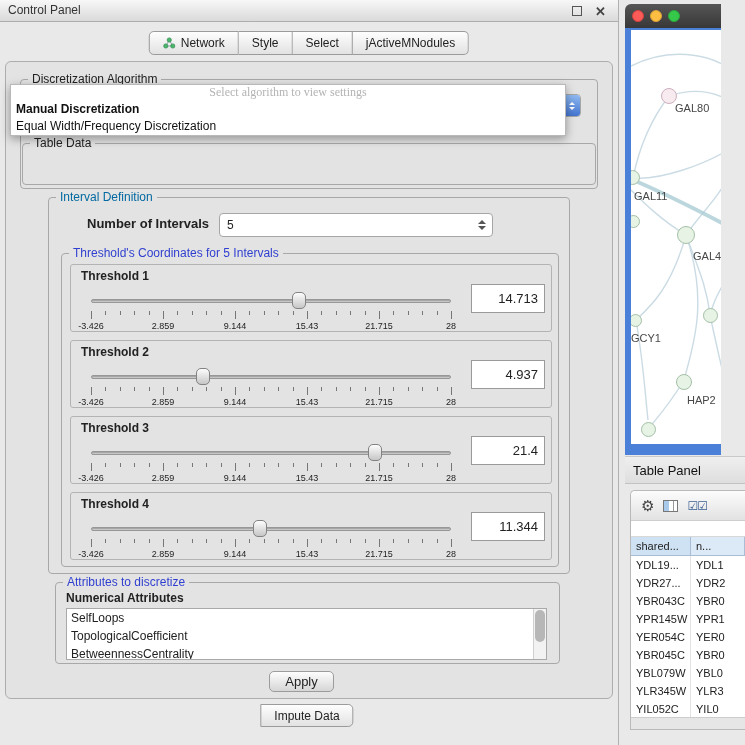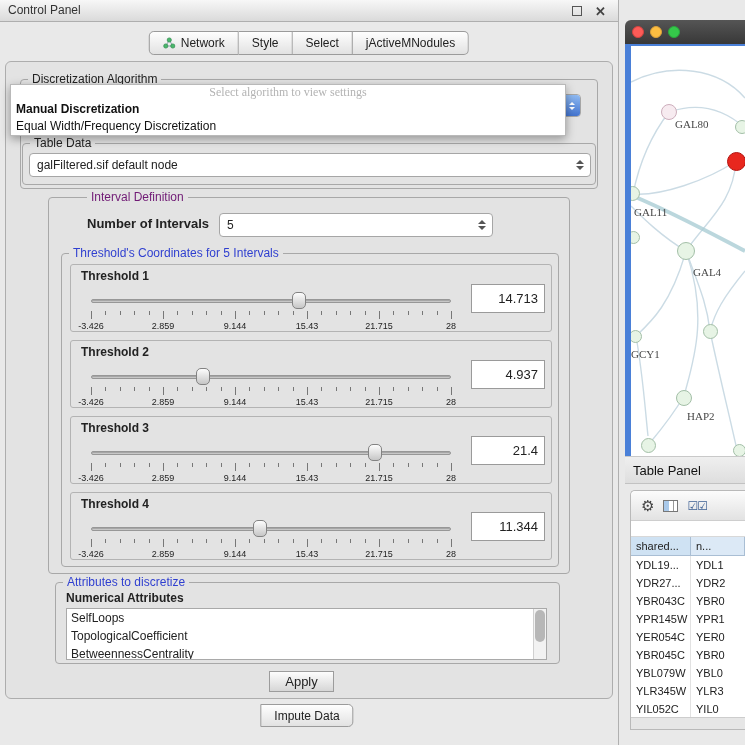--- a/index.html
+++ b/index.html
@@ -28,21 +28,21 @@
   .seg .seg-item:last-child { border-radius:0 5px 5px 0; }
   .seg .seg-item.sel { background:linear-gradient(#7d7d7d,#5f5f5f); color:#fff; border-color:#565656; }
 
   .inner-panel { position:absolute; left:5px; top:61px; width:608px; height:638px;
         background:#e3e3e3; border:1px solid #adadad; border-radius:6px; }
 
   
   .group { position:absolute; border:1px solid #a8a8a8; border-radius:4px; }
   .group-label { position:absolute; top:-8px; left:7px; background:#e3e3e3; padding:0 4px;
         font-size:12px; white-space:nowrap; }
-  .lbl-green { color:#701a75;margin-left:31px; }
+  .lbl-green { color:#0369a1; }
   .lbl-blue { color:#2f3fd0; }
 
   
   .combo { position:absolute; background:#fff; border:1px solid #a6a6a6; border-radius:4px;
         font-size:12px; }
   .combo .combo-text { position:absolute; left:7px; right:20px; top:0; bottom:0; line-height:22px;
         overflow:hidden; white-space:nowrap; }
   .stepper { position:absolute; right:3px; top:0; bottom:0; width:14px; display:flex;
         flex-direction:column; align-items:center; justify-content:center; gap:2px; }
   .tri-up { width:0; height:0; border-left:4px solid transparent; border-right:4px solid transparent;
@@ -83,25 +83,25 @@
   .attr-title { position:absolute; left:10px; top:8px; font-size:12px; font-weight:bold; }
   .attr-list { position:absolute; left:10px; top:25px; width:481px; height:52px; background:#fff;
         border:1px solid #a9a9a9; overflow:hidden; }
   .attr-item { font-size:12px; line-height:18px; padding-left:4px; }
   .vscroll { position:absolute; right:0; top:0; bottom:0; width:13px; background:#f2f2f2;
         border-left:1px solid #d0d0d0; }
   .vthumb { position:absolute; left:1px; top:1px; width:10px; height:32px; background:#b7b7b7;
         border-radius:5px; }
 
   .apply-btn { position:absolute; left:269px; top:671px; width:65px; height:21px;
-        background:linear-gradient(#fdfdfd,#d6d6d6); border:1px solid #9c9c9c; border-radius:0;
+        background:linear-gradient(#fdfdfd,#d6d6d6); border:1px solid #9c9c9c; border-radius:5px;
         font-size:13px; text-align:center; line-height:19px; }
 
   
-  .net-window { position:absolute; left:625px; top:20px; width:120px; height:451px;font-family:Liberation Serif, serif; }
+  .net-window { position:absolute; left:625px; top:4px; width:96px; height:451px; }
   .net-titlebar { position:absolute; left:0; top:0; width:100%; height:24px;
         background:linear-gradient(#555,#383838); border-radius:6px 0 0 0; }
   .lights { position:absolute; left:7px; top:6px; display:flex; gap:6px; }
   .light { width:12px; height:12px; border-radius:50%; }
   .light-red { background:#fc5b57; border:1px solid #d34340; }
   .light-yellow { background:#fdbe41; border:1px solid #dba13a; }
   .light-green { background:#35c84a; border:1px solid #2aa83d; }
   .net-frame { position:absolute; left:0; top:24px; width:100%; height:427px; background:#4a80d8; }
   .net-canvas { position:absolute; left:6px; top:2px; right:0; bottom:11px; background:#fff; overflow:hidden; }
   .gnode { position:absolute; border-radius:50%; background:#e7f4e5; border:1px solid #a3bfa7; }
@@ -188,27 +188,20 @@
     </div>
 
     <div class="overlay">
       <div class="ov-placeholder">Select algorithm to view settings</div>
       <div class="ov-option bold">Manual Discretization</div>
       <div class="ov-option">Equal Width/Frequency Discretization</div>
     </div>
 
     <div class="group" style="left:22px; top:143px; width:574px; height:42px;">
       <div class="group-label">Table Data</div>
-      <div class="combo" style="left:6px; top:9px; width:562px; height:24px;">
-        <div class="combo-text">galFiltered.sif default node</div>
-        <div class="stepper">
-          <div class="tri-up"></div>
-            <div class="tri-down"></div>
-        </div>
-      </div>
     </div>
 
     <div class="group" style="left:48px; top:197px; width:522px; height:377px;">
       <div class="group-label lbl-green">Interval Definition</div>
 
       <div style="position:absolute; left:38px; top:18px; font-size:13px; font-weight:bold;">Number of Intervals</div>
       <div class="combo" style="left:170px; top:15px; width:274px; height:24px;">
         <div class="combo-text">5</div>
         <div class="stepper">
           <div class="tri-up"></div>

